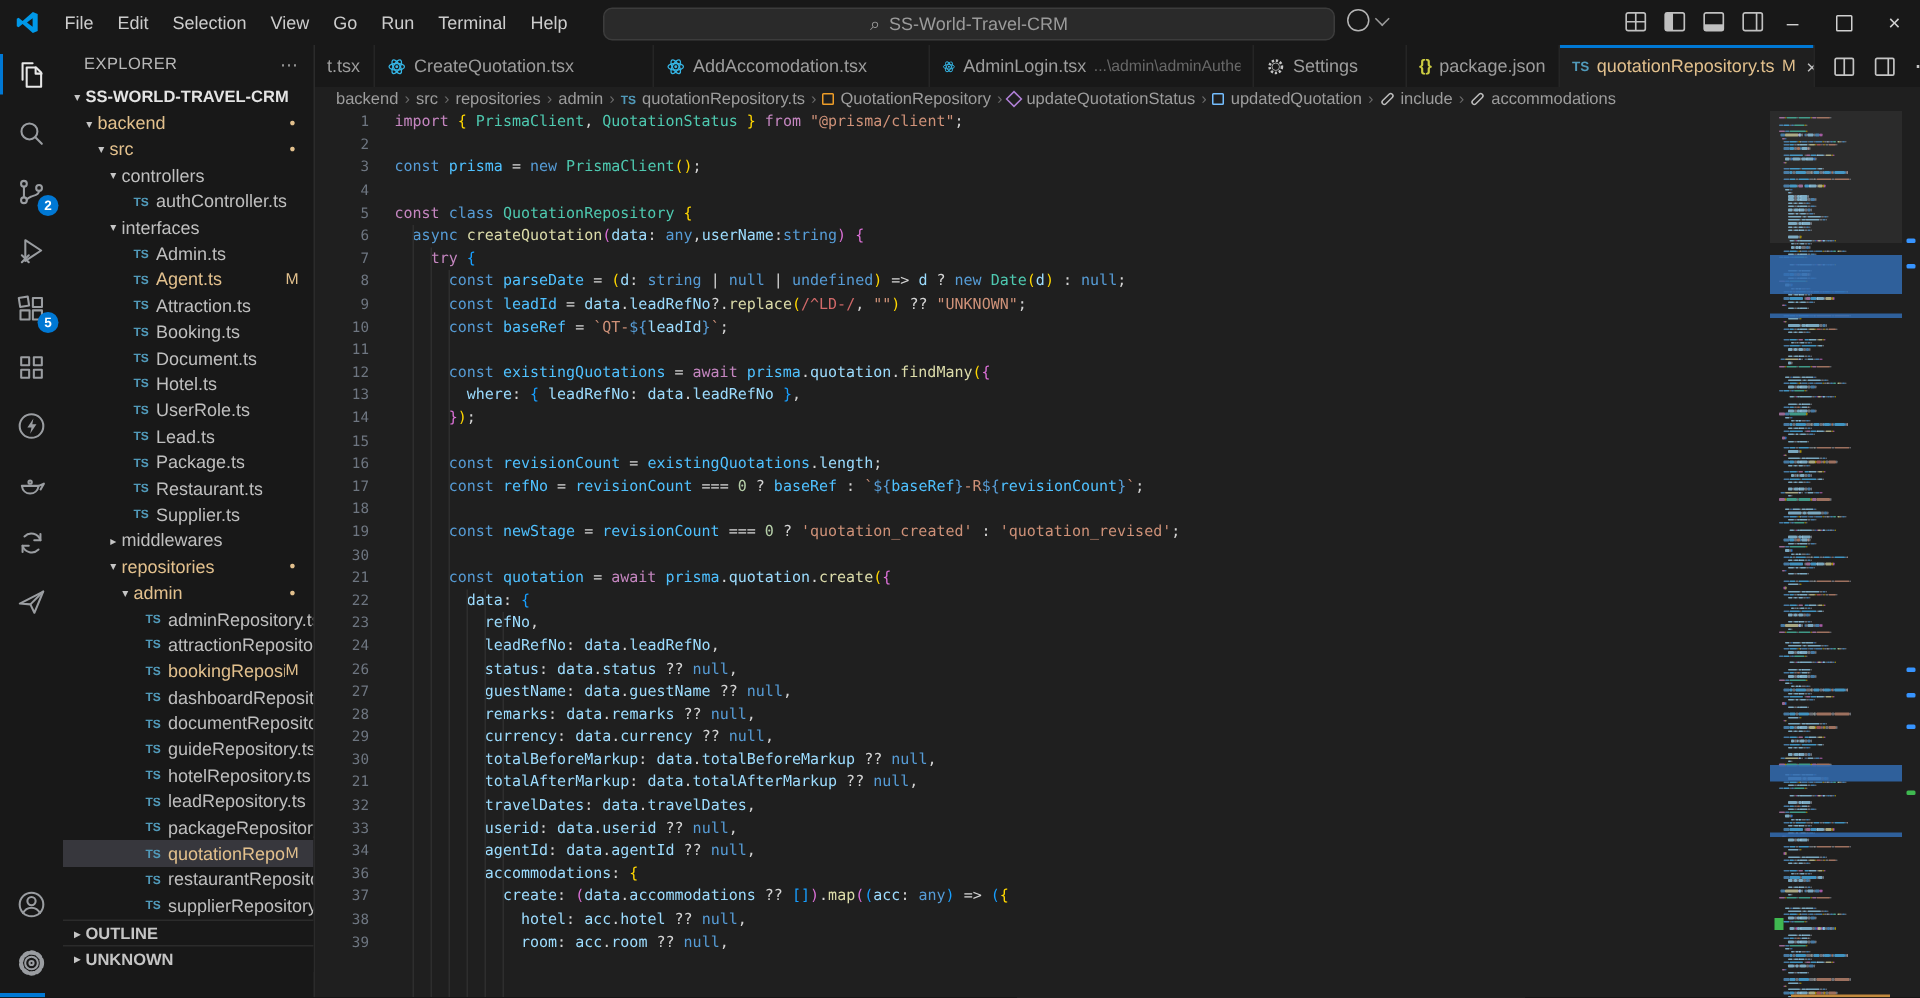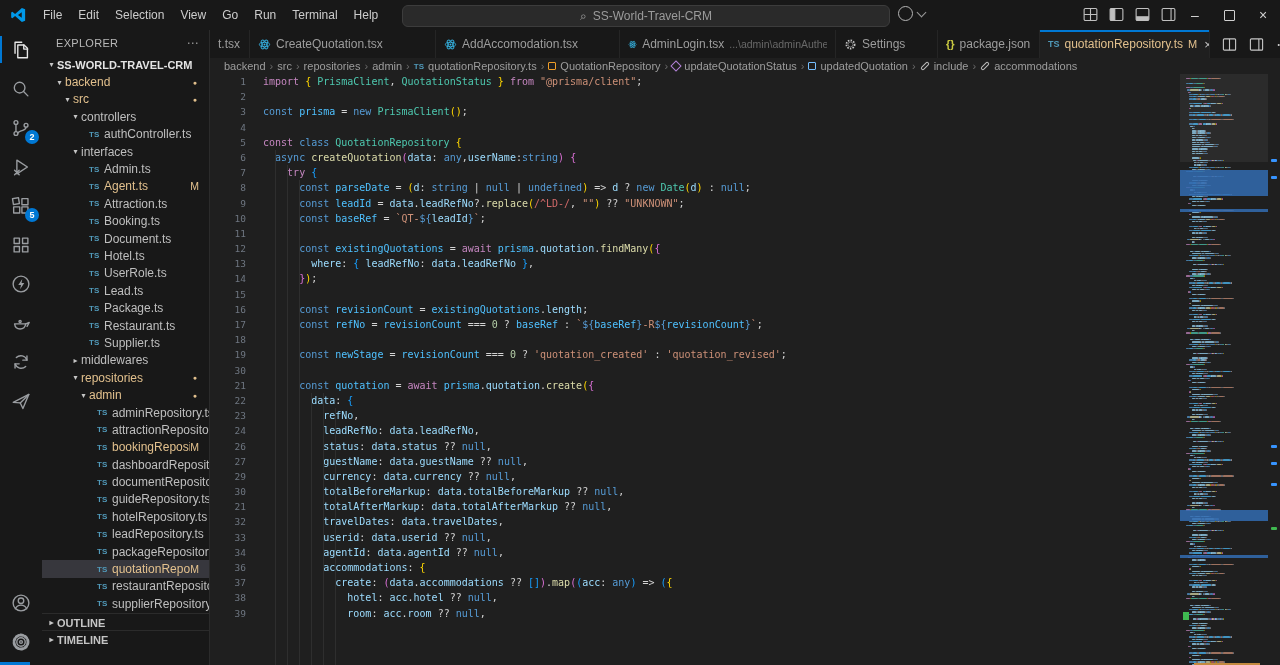--- a/index.html
+++ b/index.html
@@ -401,21 +401,21 @@
           <span class="fico">TS</span>
           <span class="lbl">teamRepository.ts</span>
         </div>
       </div>
     <div class="side-section" id="outline-sec">
       <span class="chev">▸</span>
       <span>OUTLINE</span>
     </div>
     <div class="side-section" id="timeline-sec">
       <span class="chev">▸</span>
-      <span>TIMELINE</span>
+      <span>UNKNOWN</span>
     </div>
   </div>
 
   <div id="tabbar">
     <div id="tabs-holder" style="display:flex">
         <div class="tab" style="width: 40px;">
           <span style="white-space: nowrap;">t.tsx</span>
           <span class="desc">...\user\...</span>
         </div>
         <div class="tab" style="width: 186px;">
@@ -551,20 +551,21 @@
       <div class="cl"><span class="ln">17</span><span class="tk-o">      </span><span class="tk-b">const </span><span class="tk-c">refNo</span><span class="tk-o"> = </span><span class="tk-c">revisionCount</span><span class="tk-o"> === </span><span class="tk-n">0</span><span class="tk-o"> ? </span><span class="tk-c">baseRef</span><span class="tk-o"> : </span><span class="tk-s">`</span><span class="tk-x">${</span><span class="tk-c">baseRef</span><span class="tk-x">}</span><span class="tk-s">-R</span><span class="tk-x">${</span><span class="tk-c">revisionCount</span><span class="tk-x">}</span><span class="tk-s">`</span><span class="tk-o">;</span></div>
       <div class="cl"><span class="ln">18</span></div>
       <div class="cl"><span class="ln">19</span><span class="tk-o">      </span><span class="tk-b">const </span><span class="tk-c">newStage</span><span class="tk-o"> = </span><span class="tk-c">revisionCount</span><span class="tk-o"> === </span><span class="tk-n">0</span><span class="tk-o"> ? </span><span class="tk-s">'quotation_created'</span><span class="tk-o"> : </span><span class="tk-s">'quotation_revised'</span><span class="tk-o">;</span></div>
       <div class="cl"><span class="ln">30</span></div>
       <div class="cl"><span class="ln">21</span><span class="tk-o">      </span><span class="tk-b">const </span><span class="tk-c">quotation</span><span class="tk-o"> = </span><span class="tk-p">await </span><span class="tk-c">prisma</span><span class="tk-o">.</span><span class="tk-v">quotation</span><span class="tk-o">.</span><span class="tk-f">create</span><span class="tk-y">(</span><span class="tk-m">{</span></div>
       <div class="cl"><span class="ln">22</span><span class="tk-o">        </span><span class="tk-v">data</span><span class="tk-o">: </span><span class="tk-u">{</span></div>
       <div class="cl"><span class="ln">23</span><span class="tk-o">          </span><span class="tk-v">refNo</span><span class="tk-o">,</span></div>
       <div class="cl"><span class="ln">24</span><span class="tk-o">          </span><span class="tk-v">leadRefNo</span><span class="tk-o">: </span><span class="tk-v">data</span><span class="tk-o">.</span><span class="tk-v">leadRefNo</span><span class="tk-o">,</span></div>
       <div class="cl"><span class="ln">26</span><span class="tk-o">          </span><span class="tk-v">status</span><span class="tk-o">: </span><span class="tk-v">data</span><span class="tk-o">.</span><span class="tk-v">status</span><span class="tk-o"> ?? </span><span class="tk-b">null</span><span class="tk-o">,</span></div>
       <div class="cl"><span class="ln">27</span><span class="tk-o">          </span><span class="tk-v">guestName</span><span class="tk-o">: </span><span class="tk-v">data</span><span class="tk-o">.</span><span class="tk-v">guestName</span><span class="tk-o"> ?? </span><span class="tk-b">null</span><span class="tk-o">,</span></div>
+      <div class="cl"><span class="ln">28</span><span class="tk-o">          </span><span class="tk-v">remarks</span><span class="tk-o">: </span><span class="tk-v">data</span><span class="tk-o">.</span><span class="tk-v">remarks</span><span class="tk-o"> ?? </span><span class="tk-b">null</span><span class="tk-o">,</span></div>
       <div class="cl"><span class="ln">29</span><span class="tk-o">          </span><span class="tk-v">currency</span><span class="tk-o">: </span><span class="tk-v">data</span><span class="tk-o">.</span><span class="tk-v">currency</span><span class="tk-o"> ?? </span><span class="tk-b">null</span><span class="tk-o">,</span></div>
       <div class="cl"><span class="ln">30</span><span class="tk-o">          </span><span class="tk-v">totalBeforeMarkup</span><span class="tk-o">: </span><span class="tk-v">data</span><span class="tk-o">.</span><span class="tk-v">totalBeforeMarkup</span><span class="tk-o"> ?? </span><span class="tk-b">null</span><span class="tk-o">,</span></div>
       <div class="cl"><span class="ln">21</span><span class="tk-o">          </span><span class="tk-v">totalAfterMarkup</span><span class="tk-o">: </span><span class="tk-v">data</span><span class="tk-o">.</span><span class="tk-v">totalAfterMarkup</span><span class="tk-o"> ?? </span><span class="tk-b">null</span><span class="tk-o">,</span></div>
       <div class="cl"><span class="ln">32</span><span class="tk-o">          </span><span class="tk-v">travelDates</span><span class="tk-o">: </span><span class="tk-v">data</span><span class="tk-o">.</span><span class="tk-v">travelDates</span><span class="tk-o">,</span></div>
       <div class="cl"><span class="ln">33</span><span class="tk-o">          </span><span class="tk-v">userid</span><span class="tk-o">: </span><span class="tk-v">data</span><span class="tk-o">.</span><span class="tk-v">userid</span><span class="tk-o"> ?? </span><span class="tk-b">null</span><span class="tk-o">,</span></div>
       <div class="cl"><span class="ln">34</span><span class="tk-o">          </span><span class="tk-v">agentId</span><span class="tk-o">: </span><span class="tk-v">data</span><span class="tk-o">.</span><span class="tk-v">agentId</span><span class="tk-o"> ?? </span><span class="tk-b">null</span><span class="tk-o">,</span></div>
       <div class="cl"><span class="ln">36</span><span class="tk-o">          </span><span class="tk-v">accommodations</span><span class="tk-o">: </span><span class="tk-y">{</span></div>
       <div class="cl"><span class="ln">37</span><span class="tk-o">            </span><span class="tk-v">create</span><span class="tk-o">: </span><span class="tk-m">(</span><span class="tk-v">data</span><span class="tk-o">.</span><span class="tk-v">accommodations</span><span class="tk-o"> ?? </span><span class="tk-u">[]</span><span class="tk-m">)</span><span class="tk-o">.</span><span class="tk-f">map</span><span class="tk-m">(</span><span class="tk-u">(</span><span class="tk-v">acc</span><span class="tk-o">: </span><span class="tk-b">any</span><span class="tk-u">)</span><span class="tk-o"> =&gt; </span><span class="tk-u">(</span><span class="tk-y">{</span></div>
       <div class="cl"><span class="ln">38</span><span class="tk-o">              </span><span class="tk-v">hotel</span><span class="tk-o">: </span><span class="tk-v">acc</span><span class="tk-o">.</span><span class="tk-v">hotel</span><span class="tk-o"> ?? </span><span class="tk-b">null</span><span class="tk-o">,</span></div>
       <div class="cl"><span class="ln">39</span><span class="tk-o">              </span><span class="tk-v">room</span><span class="tk-o">: </span><span class="tk-v">acc</span><span class="tk-o">.</span><span class="tk-v">room</span><span class="tk-o"> ?? </span><span class="tk-b">null</span><span class="tk-o">,</span></div>

